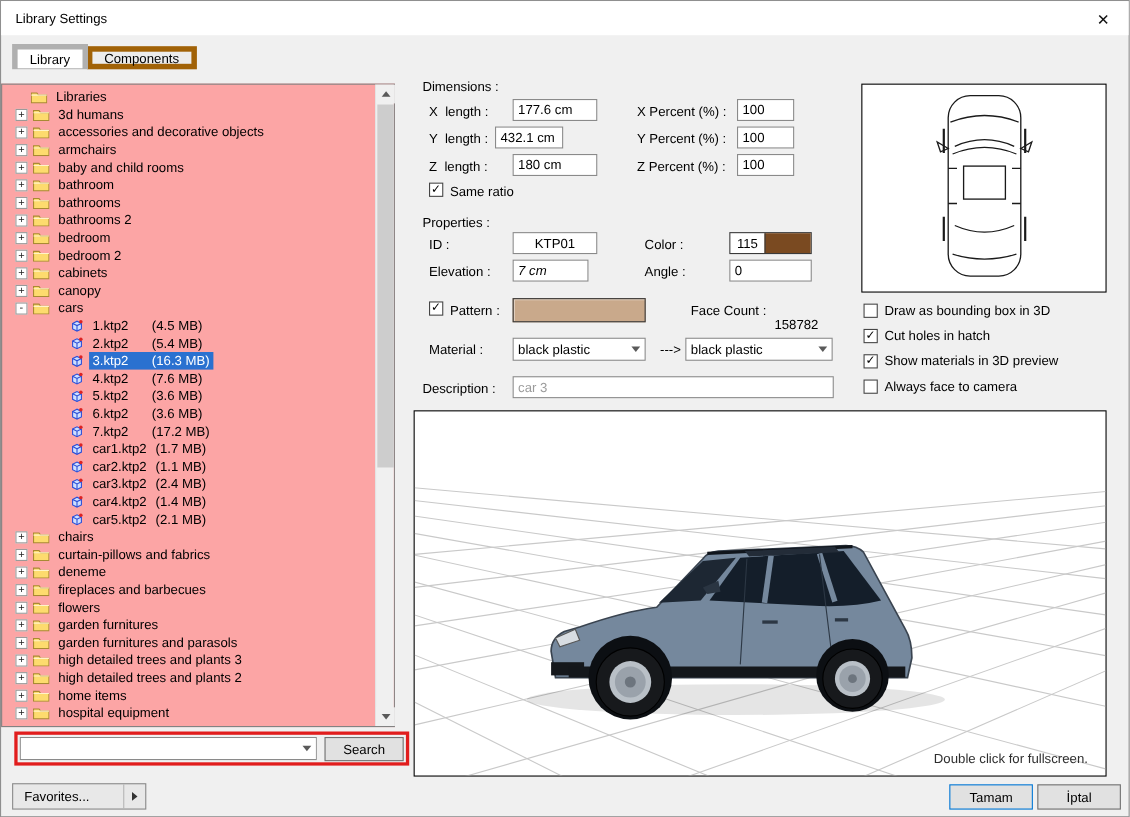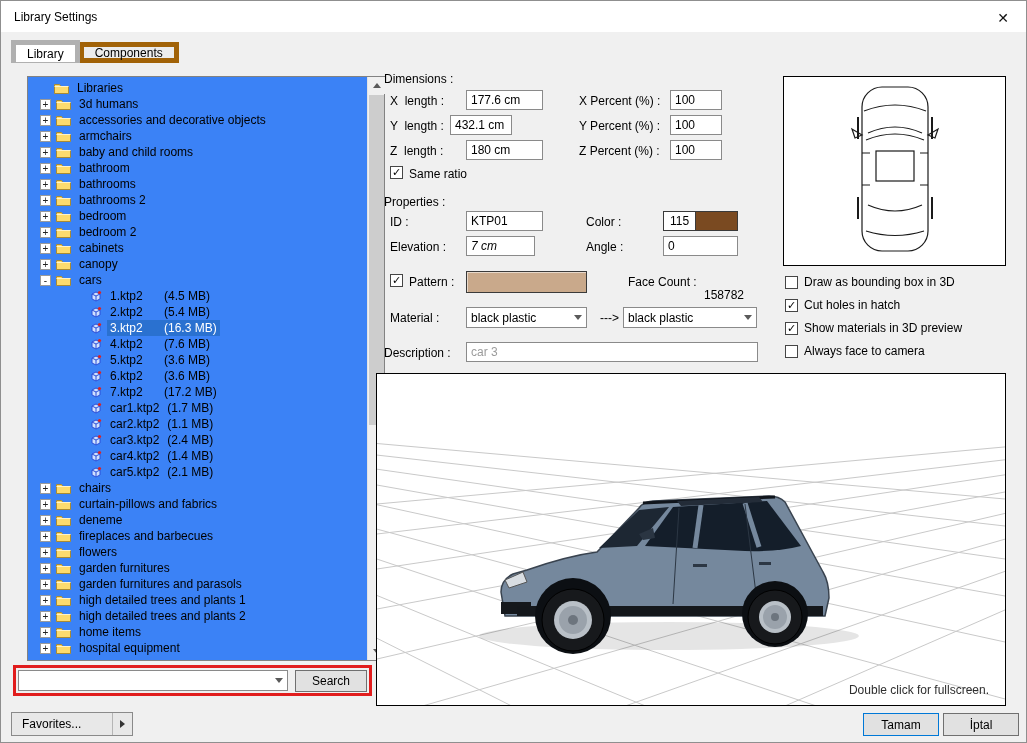--- a/index.html
+++ b/index.html
@@ -11,21 +11,21 @@
   .titlebar { position:absolute; top:0; left:0; right:0; height:31px; background:#ffffff; }
   .title { position:absolute; left:13px; top:9px; font-size:12px; }
   .close-btn { position:absolute; right:12px; top:7px; width:22px; height:20px; display:flex; align-items:center; justify-content:center; font-size:14px; color:#111; cursor:default; }
 
   
   .tabs { position:absolute; left:10px; top:39px; display:flex; align-items:flex-end; }
   .tab { height:21px; padding:0 11px; display:flex; align-items:center; border:5px solid #a16207; background:#ececec; margin-right:-1px; font-size:12px; }
   .tab.active { background:#ffffff; height:23px; border-bottom:1px solid #fff; position:relative; z-index:2; border-color:#b0b0b0; }
 
   
-  .tree-panel { position:absolute; left:26px; top:75px; width:358px; height:585px; border:1px solid #828282; background:#3b82f6; }
+  .tree-panel { position:absolute; left:0; top:75px; width:358px; height:585px; border:1px solid #828282; background:#fca5a5; }
   .tree-content { position:absolute; left:0; top:3px; right:18px; bottom:0; overflow:hidden; white-space:nowrap; }
   .tree-row { height:16px; display:flex; align-items:center; }
   .tree-row.root { padding-left:26px; }
   .tree-row.folder, .tree-row.folder-open { padding-left:12px; }
   .tree-row.file { padding-left:62px; }
   .expander { width:11px; height:11px; border:1px solid #9a9a9a; background:#fff; font-size:10px; line-height:9px; text-align:center; margin-right:5px; flex:0 0 11px; color:#222; }
   .icon { margin-right:5px; display:flex; flex:0 0 auto; }
   .lblwrap { display:inline-flex; align-items:baseline; padding:1px 3px; }
   .file .lbl { min-width:46px; display:inline-block; }
   .size { margin-left:8px; }
@@ -555,21 +555,21 @@
         <div class="tree-row folder">
     <span class="expander">+</span>
     <span class="icon">
       <svg width="15" height="12" viewBox="0 0 15 12">
         <path d="M0.5 2.5 h5 l1.5 2 h7.5 v7 h-14 z" fill="#fddb6e" stroke="#a98a33"></path>
         <path d="M0.5 4.5 h14" stroke="#fff3c8" fill="none"></path>
       </svg>
     </span>
 
     <span class="lblwrap">
-      <span class="lbl">high detailed trees and plants 1</span>
+      <span class="lbl">high detailed trees and plants 3</span>
 
     </span>
   </div>
         <div class="tree-row folder">
     <span class="expander">+</span>
     <span class="icon">
       <svg width="15" height="12" viewBox="0 0 15 12">
         <path d="M0.5 2.5 h5 l1.5 2 h7.5 v7 h-14 z" fill="#fddb6e" stroke="#a98a33"></path>
         <path d="M0.5 4.5 h14" stroke="#fff3c8" fill="none"></path>
       </svg>
@@ -659,21 +659,21 @@
   </div>
   <div class="frow" style="top:162px;">
     <span class="cb cb-abs" style="left:6px;">✓</span>
     <span class="lab" style="left:25px;">Same ratio</span>
   </div>
 
   <div class="sec-title" style="top:194px;">Properties :</div>
 
   <div class="frow" style="top:210px;">
     <span class="lab" style="left:6px;">ID :</span>
-    <input class="fld" style="left: 82px; width: 77px;" value="KTP01">
+    <input class="fld" style="left: 82px; width: 77px; text-align: center;" value="KTP01">
     <span class="lab" style="left:202px;">Color :</span>
     <div class="color-ctrl">
       <span class="color-num">115</span>
       <span class="color-swatch" style="background: rgb(122, 74, 33);"></span>
     </div>
   </div>
   <div class="frow" style="top:235px;">
     <span class="lab" style="left:6px;">Elevation :</span>
     <input class="fld" style="left: 82px; width: 69px; font-style: italic;" value="7 cm">
     <span class="lab" style="left:202px;">Angle :</span>

